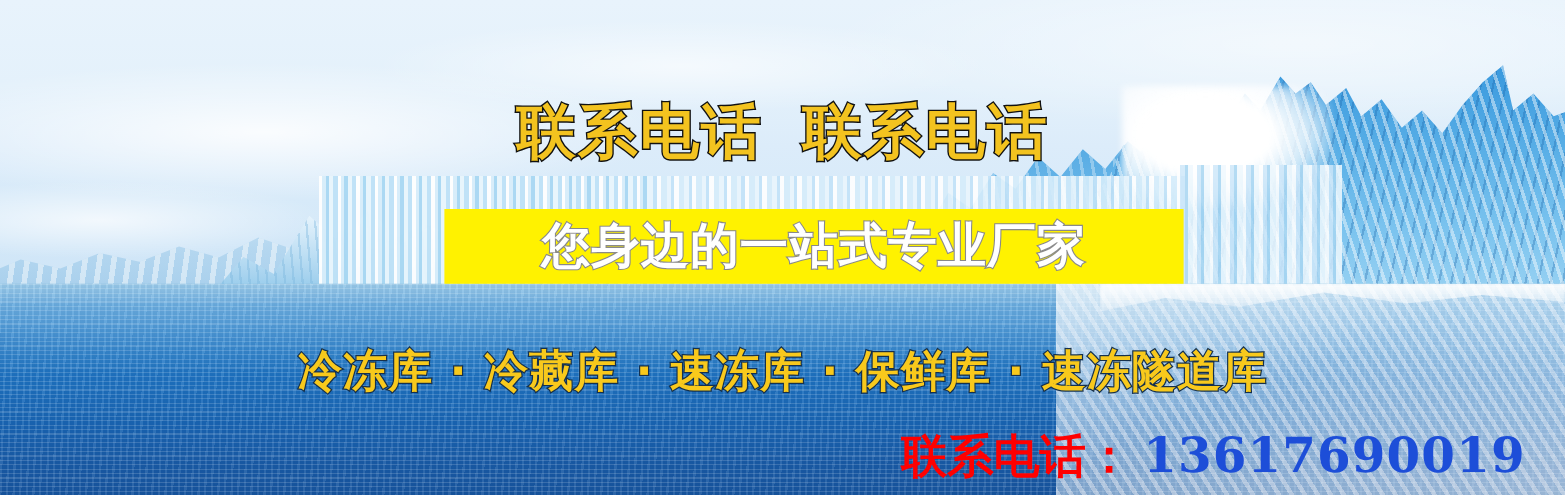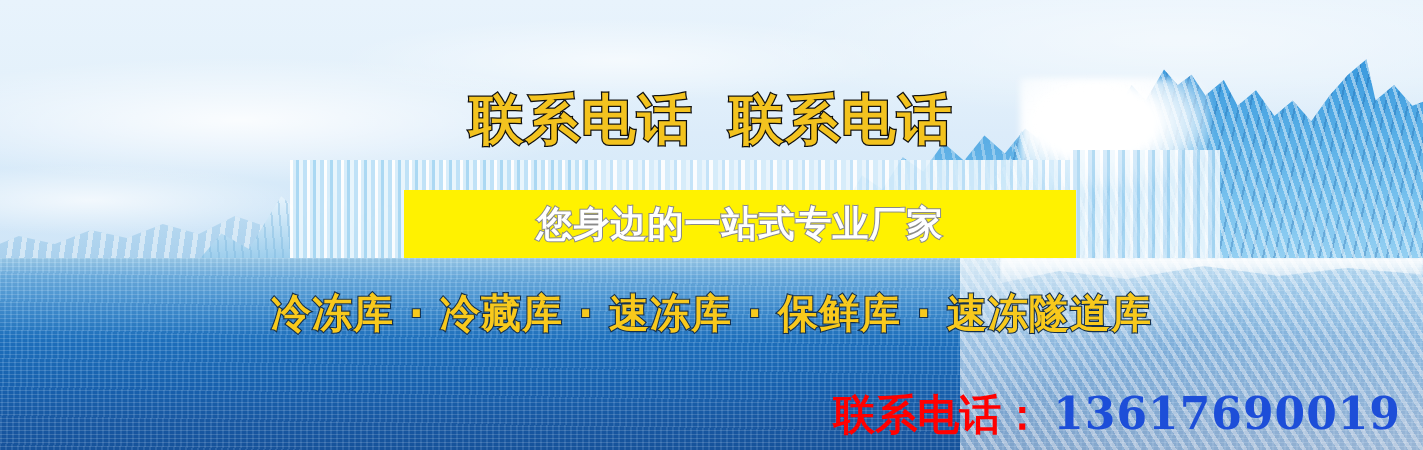--- a/index.html
+++ b/index.html
@@ -272,46 +272,46 @@
     width: 672px; height: 68px;
     background: #FFF200;
     z-index: 20;
   }
   #subhead {
     position: absolute;
     left: 404px; top: 190px;
     width: 672px; height: 68px;
     line-height: 68px;
     text-align: center;
-    font-size: 36px;
+    font-size: 44px;
     letter-spacing: 1px;
     color: #FFFFFF;
     -webkit-text-stroke: 2px #8a8a8a;
     paint-order: stroke fill;
     white-space: nowrap;
     z-index: 21;
   }
 
   #services {
     position: absolute;
-    left: 0; top: 288px; width: 1423px;
+    left: 0; top: 313px; width: 1423px;
     text-align: center;
     font-size: 40px;
     line-height: 50px;
     letter-spacing: 1px;
     color: #F8C91C;
     -webkit-text-stroke: 2.2px #15304d;
     paint-order: stroke fill;
     white-space: nowrap;
     z-index: 22;
   }
 
   #phone-row {
     position: absolute;
-    right: 22px; top: 387px;
+    right: 36px; top: 387px;
     display: flex;
     align-items: baseline;
     white-space: nowrap;
     z-index: 23;
     text-align: right;
   }
   #phone-label {
     font-family: "DejaVu Serif", "Liberation Serif", serif;
     font-weight: bold;
     font-size: 42px;

